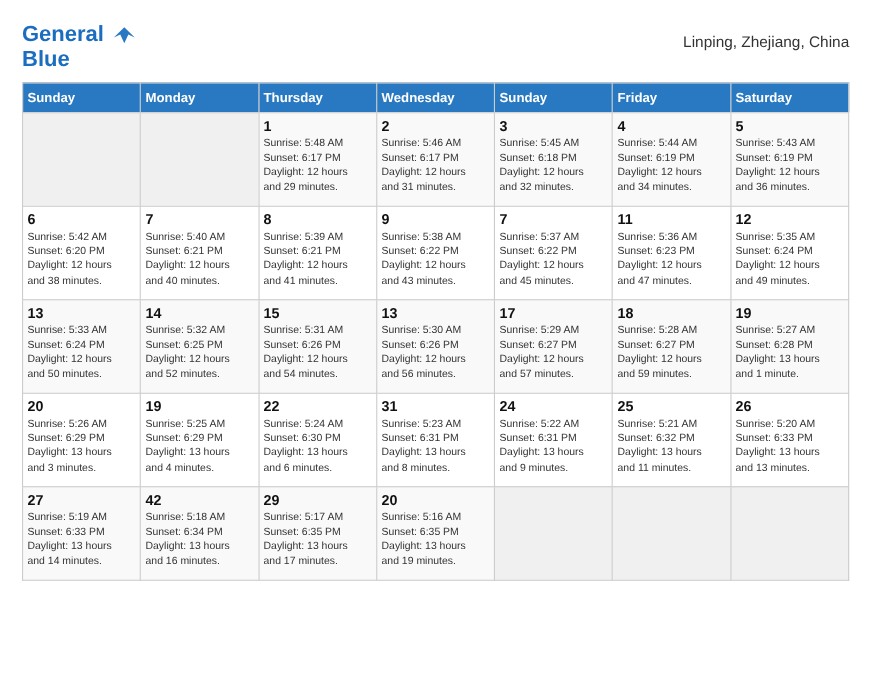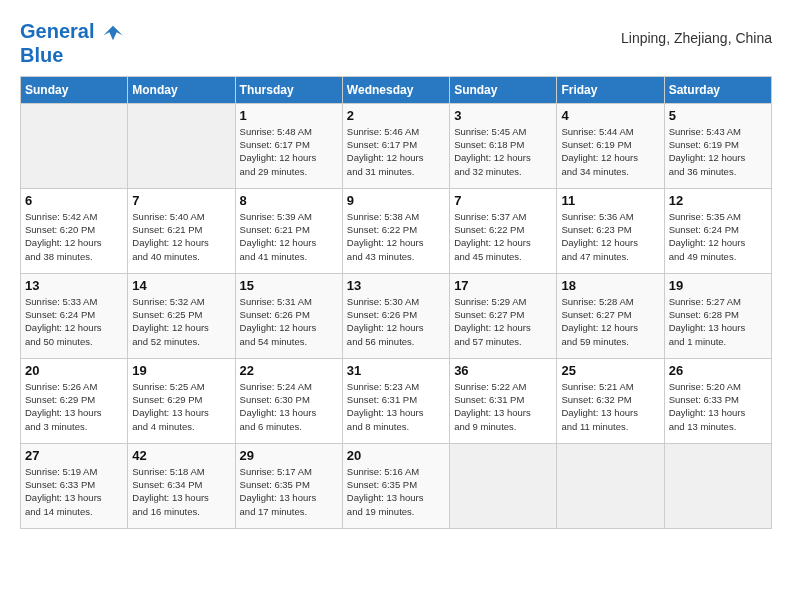--- a/index.html
+++ b/index.html
@@ -212,21 +212,21 @@
         </td>
         <td>
           <span class="day-number">22</span>
           <div class="day-info">Sunrise: 5:24 AM<br>Sunset: 6:30 PM<br>Daylight: 13 hours<br>and 6 minutes.</div>
         </td>
         <td>
           <span class="day-number">31</span>
           <div class="day-info">Sunrise: 5:23 AM<br>Sunset: 6:31 PM<br>Daylight: 13 hours<br>and 8 minutes.</div>
         </td>
         <td>
-          <span class="day-number">36</span>
+          <span class="day-number">24</span>
           <div class="day-info">Sunrise: 5:22 AM<br>Sunset: 6:31 PM<br>Daylight: 13 hours<br>and 9 minutes.</div>
         </td>
         <td>
           <span class="day-number">25</span>
           <div class="day-info">Sunrise: 5:21 AM<br>Sunset: 6:32 PM<br>Daylight: 13 hours<br>and 11 minutes.</div>
         </td>
         <td>
           <span class="day-number">26</span>
           <div class="day-info">Sunrise: 5:20 AM<br>Sunset: 6:33 PM<br>Daylight: 13 hours<br>and 13 minutes.</div>
         </td>

